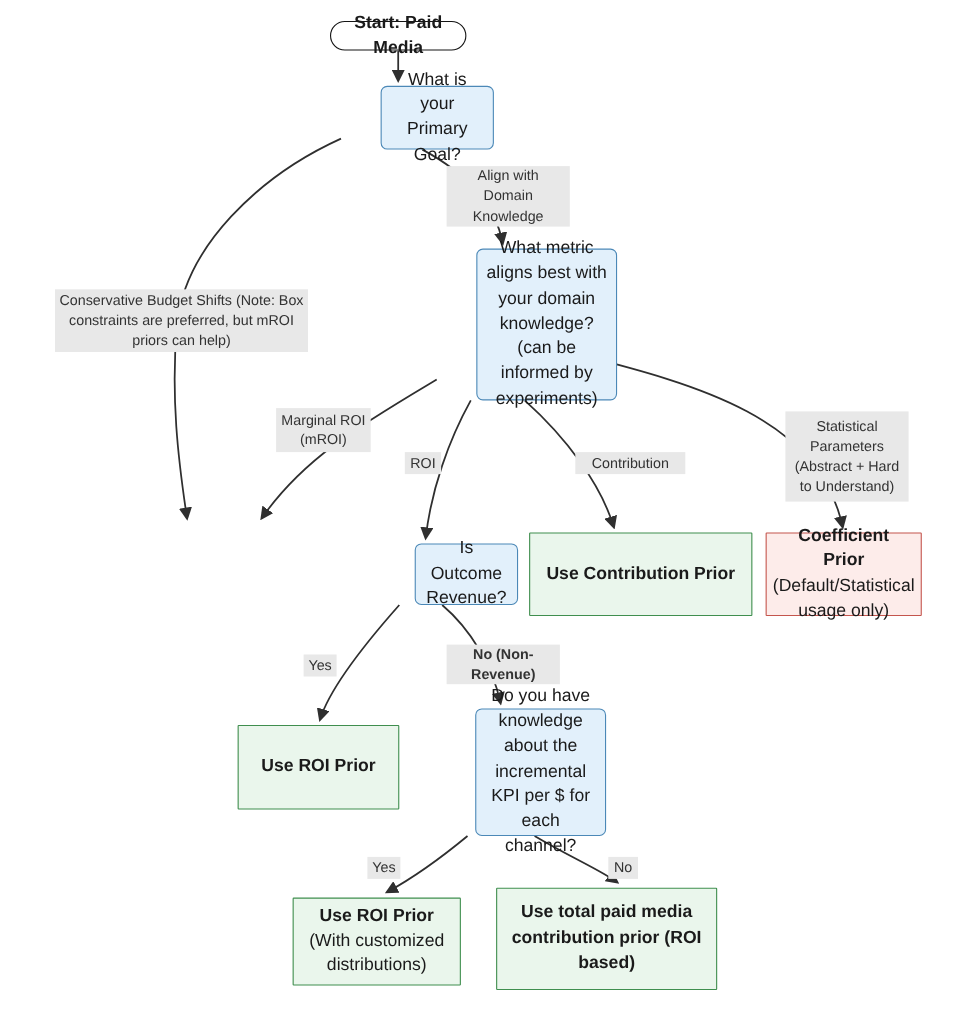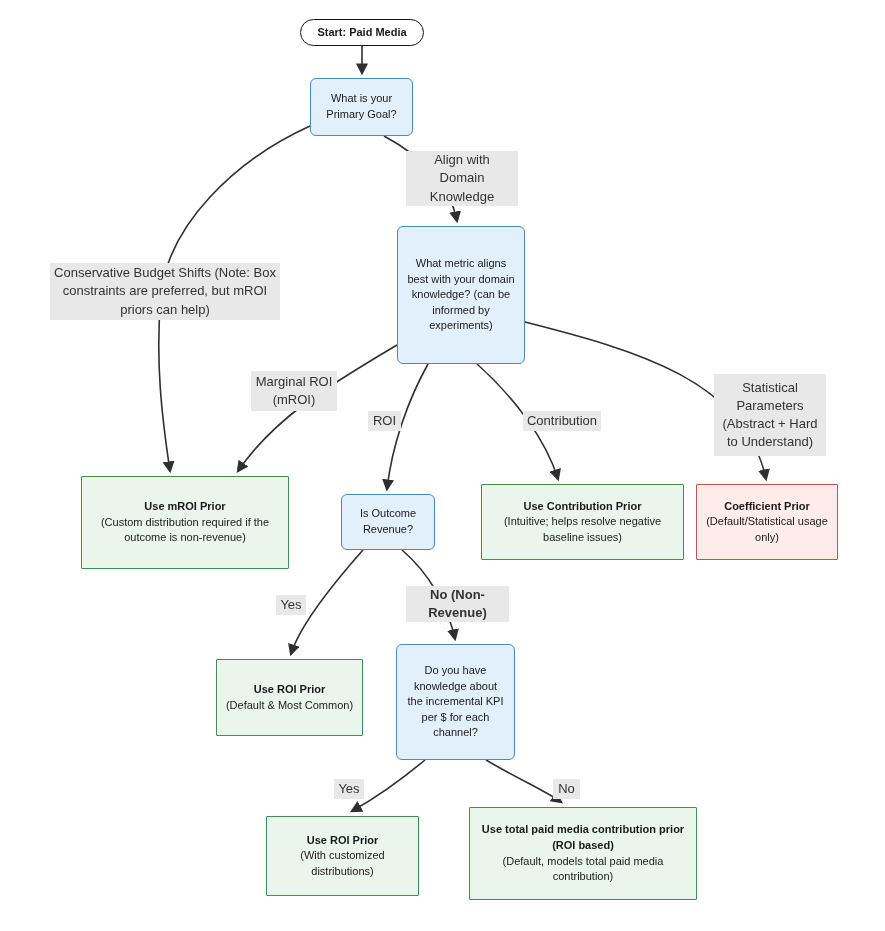--- a/index.html
+++ b/index.html
@@ -6,23 +6,23 @@
   html, body { background: #ffffff; }
   body { font-family: "Liberation Sans", sans-serif; color: #1a1a1a; }
   .canvas { position: relative; width: 885px; height: 931px; background: #ffffff; overflow: hidden; }
   .edge-layer { position: absolute; left: 0; top: 0; z-index: 1; }
   .edge-path { fill: none; stroke: var(--edge, #2f2f2f); stroke-width: 1.6px; }
   #arrowhead path { fill: var(--edge, #2f2f2f); }
 
   .node {
     position: absolute; z-index: 2;
     display: flex; flex-direction: column; align-items: center; justify-content: center;
-    text-align: center; font-size: 11px; line-height: 1.42; padding: 5px 8px;
+    text-align: center; font-size: 16px; line-height: 1.42; padding: 5px 8px;
   }
-  .node.blue  { background: var(--decision-fill, #e2f0fb); border: 1.4px solid var(--decision-border, #4b88b7); border-radius: 6px; }
+  .node.blue  { background: var(--decision-fill, #e2f0fb); border: 1.4px solid var(--decision-border, #4b88b7); border-radius: 6px; margin-left: 36px; }
   .node.green { background: var(--good-fill, #eaf6ec); border: 1.4px solid var(--good-border, #3f8e4e); border-radius: 1px; }
   .node.red   { background: var(--bad-fill, #fdecea); border: 1.4px solid var(--bad-border, #c4554d); border-radius: 1px; }
   .node.start { background: #ffffff; border: 1.6px solid #141414; border-radius: 14px; font-weight: bold; }
   .node-title { font-weight: bold; }
 
   .edge-label {
     position: absolute; z-index: 3;
     background: var(--label-bg, #e8e8e8); color: #333333;
     font-size: 13px; line-height: 1.4;
     display: flex; align-items: center; justify-content: center;
@@ -58,62 +58,55 @@
   </div>
 
   <div class="node blue" style="left:310px; top:78px; width:103px; height:58px;">
     <div class="node-label">What is your Primary Goal?</div>
   </div>
 
   <div class="node blue" style="left:397px; top:226px; width:128px; height:138px;">
     <div class="node-label">What metric aligns best with your domain knowledge? (can be informed by experiments)</div>
   </div>
 
-  <div class="node green" style="left:81px; top:476px; width:208px; height:93px;">
-    <div class="node-title">Use mROI Prior</div>
-    <div class="node-desc">(Custom distribution required if the outcome is non-revenue)</div>
-  </div>
 
   <div class="node blue" style="left:341px; top:494px; width:94px; height:56px;">
     <div class="node-label">Is Outcome Revenue?</div>
   </div>
 
   <div class="node green" style="left:461px; top:484px; width:203px; height:76px;margin-left:20px;">
     <div class="node-title">Use Contribution Prior</div>
-    <div class="node-desc">(Intuitive; helps resolve negative baseline issues)</div>
   </div>
 
   <div class="node red" style="left:696px; top:484px; width:142px; height:76px;">
     <div class="node-title">Coefficient Prior</div>
     <div class="node-desc">(Default/Statistical usage only)</div>
   </div>
 
   <div class="node green" style="left:216px; top:659px; width:147px; height:77px;">
     <div class="node-title">Use ROI Prior</div>
-    <div class="node-desc">(Default &amp; Most Common)</div>
   </div>
 
   <div class="node blue" style="left:396px; top:644px; width:119px; height:116px;">
     <div class="node-label">Do you have knowledge about the incremental KPI per $ for each channel?</div>
   </div>
 
   <div class="node green" style="left:266px; top:816px; width:153px; height:80px;">
     <div class="node-title">Use ROI Prior</div>
     <div class="node-desc">(With customized distributions)</div>
   </div>
 
-  <div class="node green" style="left:469px; top:807px; width:228px; height:93px;">
+  <div class="node green" style="left:451px; top:807px; width:201px; height:93px;">
     <div class="node-title">Use total paid media contribution prior (ROI based)</div>
-    <div class="node-desc">(Default, models total paid media contribution)</div>
   </div>
 
   <div class="edge-label" style="left:50px; top:263px; width:230px; height:57px;">Conservative Budget Shifts (Note: Box constraints are preferred, but mROI priors can help)</div>
   <div class="edge-label" style="left:406px; top:151px; width:112px; height:55px;">Align with Domain Knowledge</div>
   <div class="edge-label" style="left:251px; top:371px; width:86px; height:40px;">Marginal ROI (mROI)</div>
   <div class="edge-label" style="left:368px; top:411px; width:33px; height:20px;">ROI</div>
-  <div class="edge-label" style="left:523px; top:411px; width:78px; height:20px;">Contribution</div>
+  <div class="edge-label" style="left:523px; top:411px; width:100px; height:20px;">Contribution</div>
   <div class="edge-label" style="left:714px; top:374px; width:112px; height:82px;">Statistical Parameters (Abstract + Hard to Understand)</div>
   <div class="edge-label" style="left:276px; top:595px; width:30px; height:20px;">Yes</div>
   <div class="edge-label" style="left:406px; top:586px; width:103px; height:36px;font-weight:bold;">No (Non-Revenue)</div>
   <div class="edge-label" style="left:334px; top:779px; width:30px; height:20px;">Yes</div>
   <div class="edge-label" style="left:553px; top:779px; width:27px; height:20px;">No</div>
 
 </div>
 
 </body></html>

